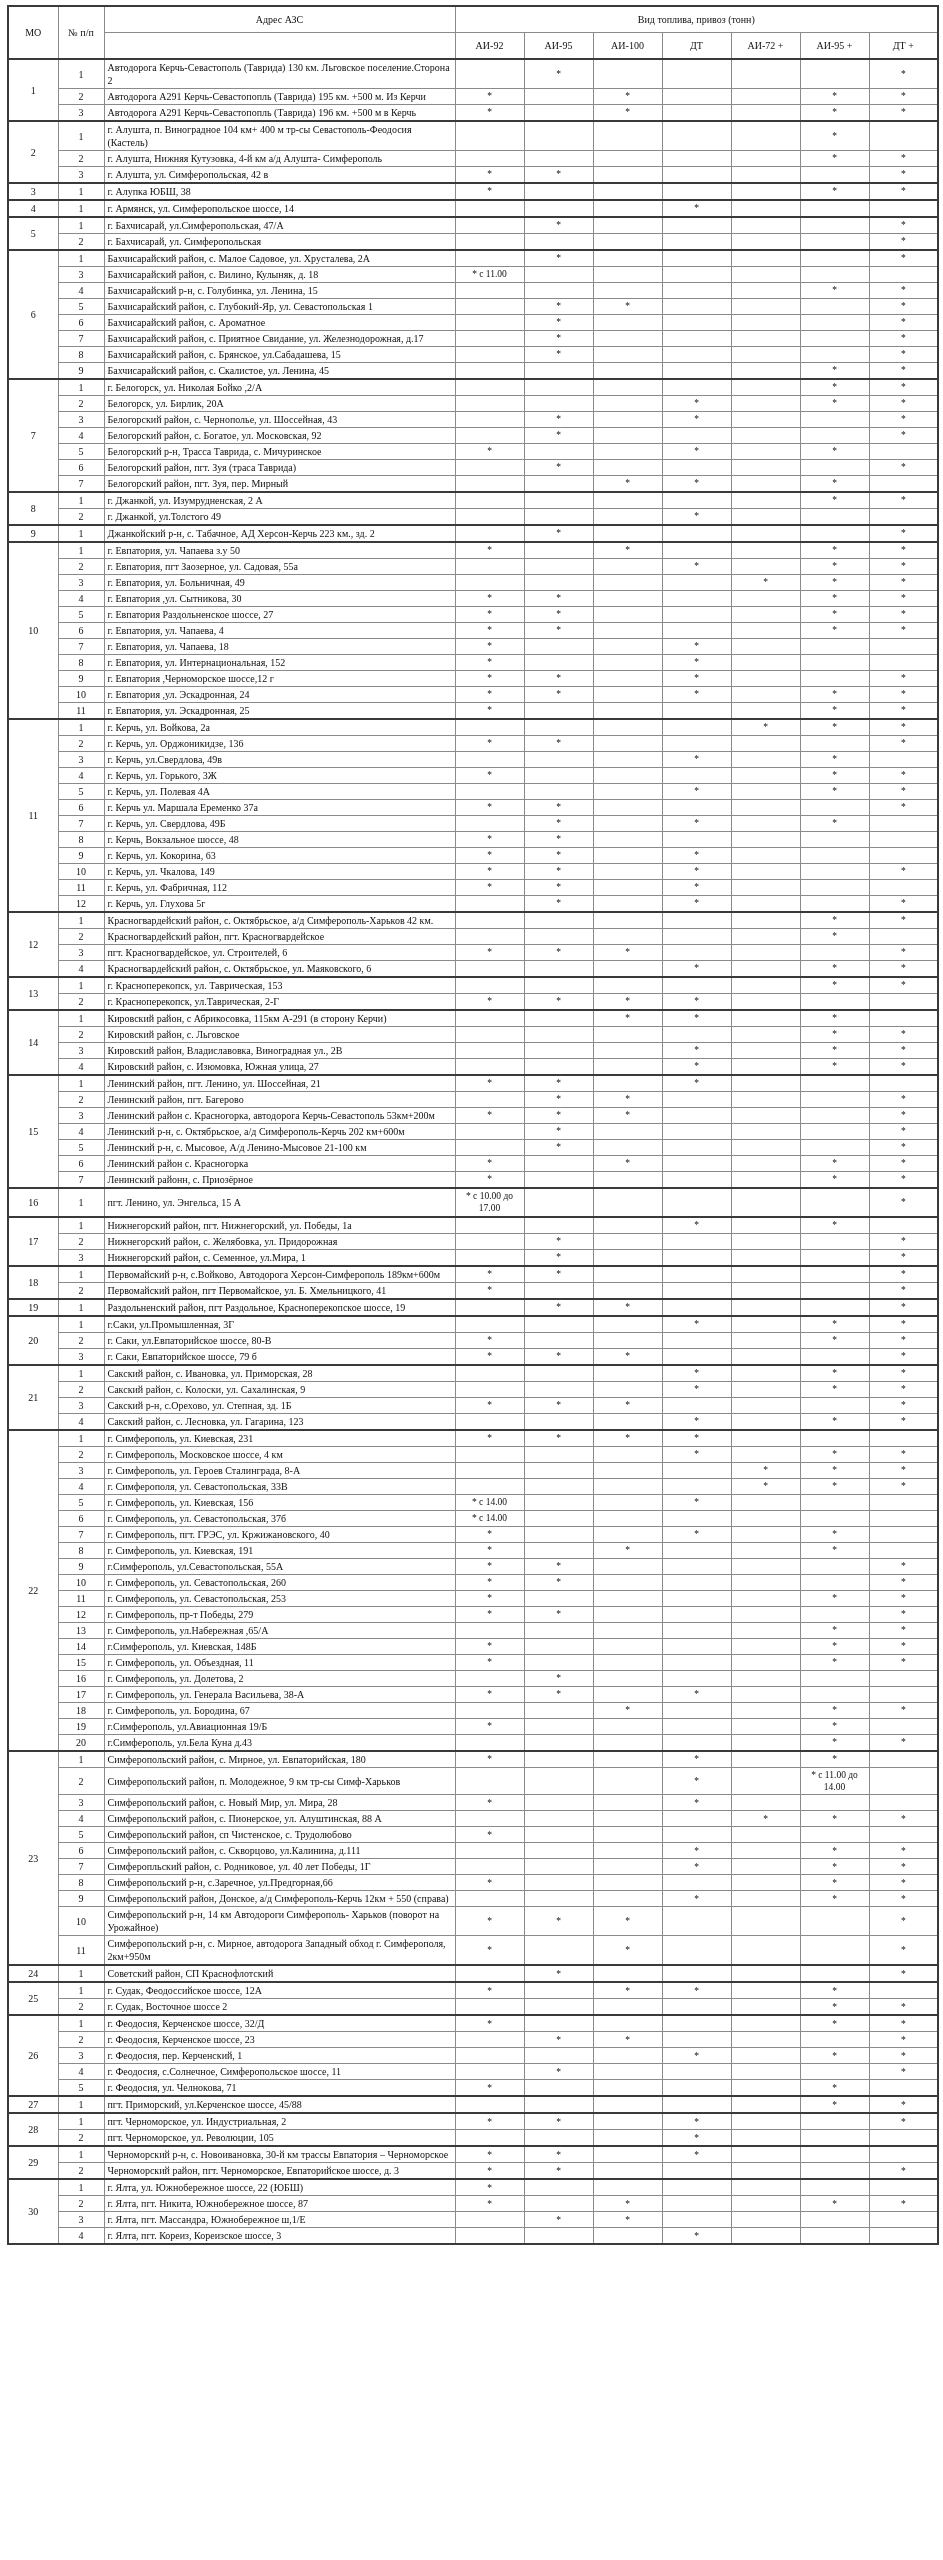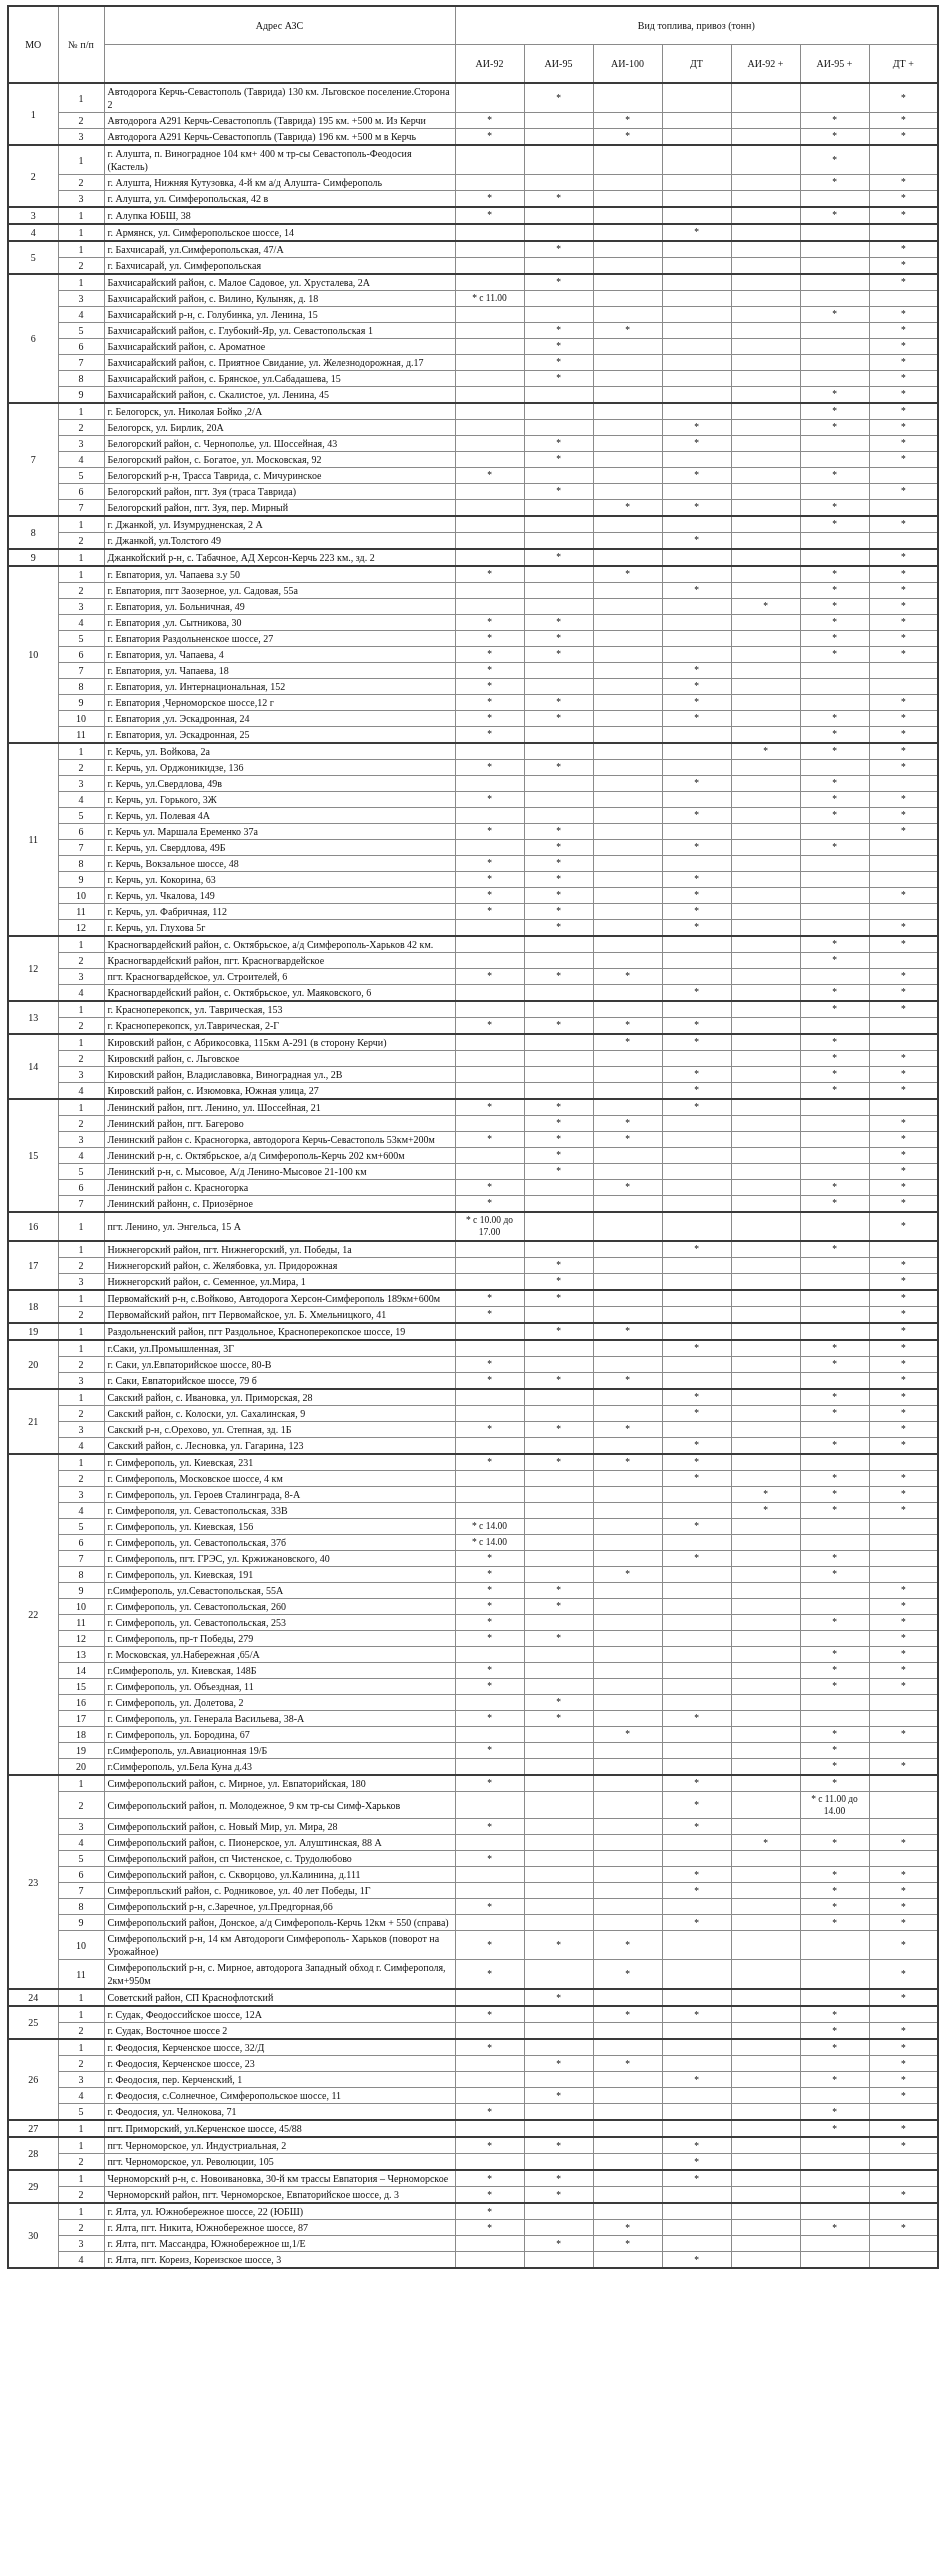--- a/index.html
+++ b/index.html
@@ -25,21 +25,21 @@
     font-size: 10px;
     line-height: 1.3;
     padding: 1px 3px;
     vertical-align: middle;
     overflow: hidden;
     word-wrap: break-word;
   }
   .fuel-table thead th {
     font-weight: normal;
     text-align: center;
-    padding: 12px 2px;
+    padding: 6px 2px;
     border-bottom: 2px solid #3a3a3a;
   }
   .fuel-table thead tr.top-head th {
     border-bottom: 1px solid #8a8a8a;
   }
   .fuel-table thead th.span-head {
     border-bottom: 2px solid #3a3a3a;
   }
   td.mo {
     text-align: center;
@@ -83,21 +83,21 @@
         <th rowspan="2">№ п/п</th>
         <th class="span-head">Адрес АЗС</th>
         <th class="span-head" colspan="7">Вид топлива, привоз (тонн)</th>
       </tr>
       <tr id="fuel-header-row">
         <th></th>
       <th>АИ-92</th>
           <th>АИ-95</th>
           <th>АИ-100</th>
           <th>ДТ</th>
-          <th>АИ-92 +</th>
+          <th>АИ-72 +</th>
           <th>АИ-95 +</th>
           <th>ДТ +</th>
         </tr>
     </thead>
     <tbody id="table-body">
         <tr class="group-start">
           <td class="mo" rowspan="3">1</td>
           <td class="num">1</td>
           <td class="addr">Автодорога Керчь-Севастополь (Таврида) 130 км. Льговское поселение.Сторона 2</td>
           <td class="fuel"></td>
@@ -1147,21 +1147,21 @@
           <td class="fuel">*</td>
           <td class="fuel">*</td>
           <td class="fuel"></td>
           <td class="fuel"></td>
           <td class="fuel"></td>
           <td class="fuel"></td>
           <td class="fuel">*</td>
         </tr>
         <tr>
           <td class="num">13</td>
-          <td class="addr">г. Московская, ул.Набережная ,65/А</td>
+          <td class="addr">г. Симферополь, ул.Набережная ,65/А</td>
           <td class="fuel"></td>
           <td class="fuel"></td>
           <td class="fuel"></td>
           <td class="fuel"></td>
           <td class="fuel"></td>
           <td class="fuel">*</td>
           <td class="fuel">*</td>
         </tr>
         <tr>
           <td class="num">14</td>

